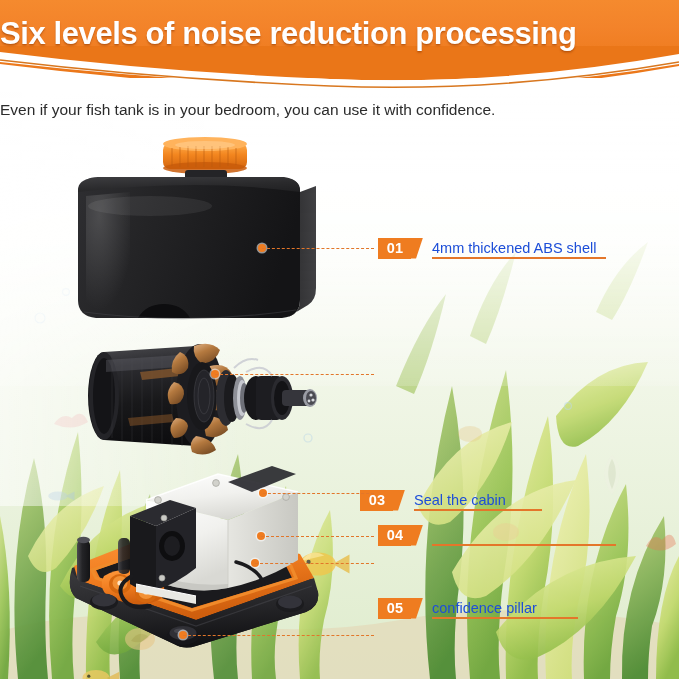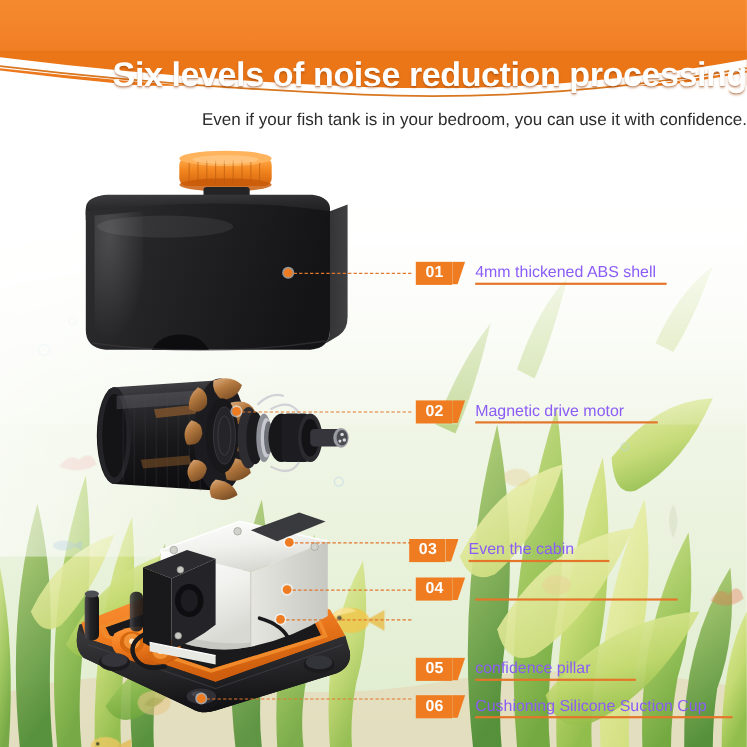--- a/index.html
+++ b/index.html
@@ -27,28 +27,28 @@
   }
 
   
   .banner { position:absolute; left:0; top:0; width:679px; height:92px; z-index:6; }
   .banner-fill {
     position:absolute; left:0; top:0; width:679px; height:78px;
     background:linear-gradient(to bottom,#f58a2e 0%, #f3832a 35%, #ef7c20 70%, #ea7618 100%);
   }
   .banner-wave { position:absolute; left:0; top:46px; width:679px; height:46px; }
   .title {
-    position:absolute; left:0; top:16px; width:679px; text-align:right;
+    position:absolute; left:0; top:16px; width:679px; text-align:left;
     font-size:31px; font-weight:bold; color:#ffffff; letter-spacing:-0.4px;
     font-family:"Liberation Sans", sans-serif;
     text-shadow:0 2px 2px rgba(150,60,0,0.40), 0 1px 0 rgba(160,70,10,0.30);
-    z-index:8; white-space:nowrap;margin-top:34px;
+    z-index:8; white-space:nowrap;
   }
   .subtitle {
-    position:absolute; left:0; top:101px; width:679px; text-align:right;
+    position:absolute; left:0; top:101px; width:679px; text-align:left;
     font-size:15.5px; color:#2b2b2b; z-index:8; white-space:nowrap;
     font-family:"Liberation Sans", sans-serif;
   }
 
   
   .product-layer { position:absolute; left:0; top:0; width:679px; height:679px; z-index:4; }
 
   
   .callouts { position:absolute; left:0; top:0; width:679px; height:679px; z-index:7; }
   .callout { position:absolute; display:flex; align-items:center; height:22px; }
@@ -57,21 +57,21 @@
     background:#ef7c20; color:#fff; font-size:14.5px; font-weight:bold;
     display:flex; align-items:center; justify-content:center;
     font-family:"Liberation Sans", sans-serif; letter-spacing:0.2px;
   }
   .badge-slash {
     width:12px; height:21px; background:#ef7c20;
     clip-path:polygon(0 0, 100% 0, 42% 100%, 0 100%);
     margin-left:0;
   }
   .callout-text {
-    margin-left:9px; font-size:14.5px; color:#8b5cf6; white-space:nowrap;
+    margin-left:9px; font-size:14.5px; color:#1d4ed8; white-space:nowrap;
     font-family:"Liberation Sans", sans-serif;
   }
   .callout-underline { position:absolute; height:1.6px; background:#e4762a; }
 
   .leader { position:absolute; z-index:7; }
   .leader-line {
     position:absolute; height:0; border-top:1.6px dashed #e2762a; top:0; left:0;
   }
   .leader-dot {
     position:absolute; width:8px; height:8px; border-radius:50%;
@@ -536,48 +536,36 @@
       <div class="leader-line" style="width:191px;"></div>
     </div>
 
     <div class="callout" style="left:378px; top:237px;">
       <div class="badge">01</div>
       <div class="badge-slash"></div>
       <div class="callout-text">4mm thickened ABS shell</div>
       <div class="callout-underline" style="left:54px; top:20px; width:174px;"></div>
     </div>
 
-    <div class="callout" style="left:378px; top:363px;">
-      <div class="badge">02</div>
-      <div class="badge-slash"></div>
-      <div class="callout-text">Magnetic drive motor</div>
-      <div class="callout-underline" style="left:54px; top:20px; width:166px;"></div>
-    </div>
-
-    <div class="callout" style="left:372px; top:489px;">
+
+    <div class="callout" style="left:360px; top:489px;">
       <div class="badge">03</div>
       <div class="badge-slash"></div>
-      <div class="callout-text">Even the cabin</div>
+      <div class="callout-text">Seal the cabin</div>
       <div class="callout-underline" style="left:54px; top:20px; width:128px;"></div>
     </div>
 
     <div class="callout" style="left:378px; top:524px;">
       <div class="badge">04</div>
       <div class="badge-slash"></div>
       <div class="callout-underline" style="left:54px; top:20px; width:184px;"></div>
     </div>
 
     <div class="callout" style="left:378px; top:586px;margin-top:11px;">
       <div class="badge">05</div>
       <div class="badge-slash"></div>
       <div class="callout-text">confidence pillar</div>
       <div class="callout-underline" style="left:54px; top:20px; width:146px;"></div>
     </div>
 
-    <div class="callout" style="left:378px; top:631px;">
-      <div class="badge">06</div>
-      <div class="badge-slash"></div>
-      <div class="callout-text">Cushioning Silicone Suction Cup</div>
-      <div class="callout-underline" style="left:54px; top:20px; width:234px;"></div>
-    </div>
   </div>
 
 </div>
 
 </body></html>

